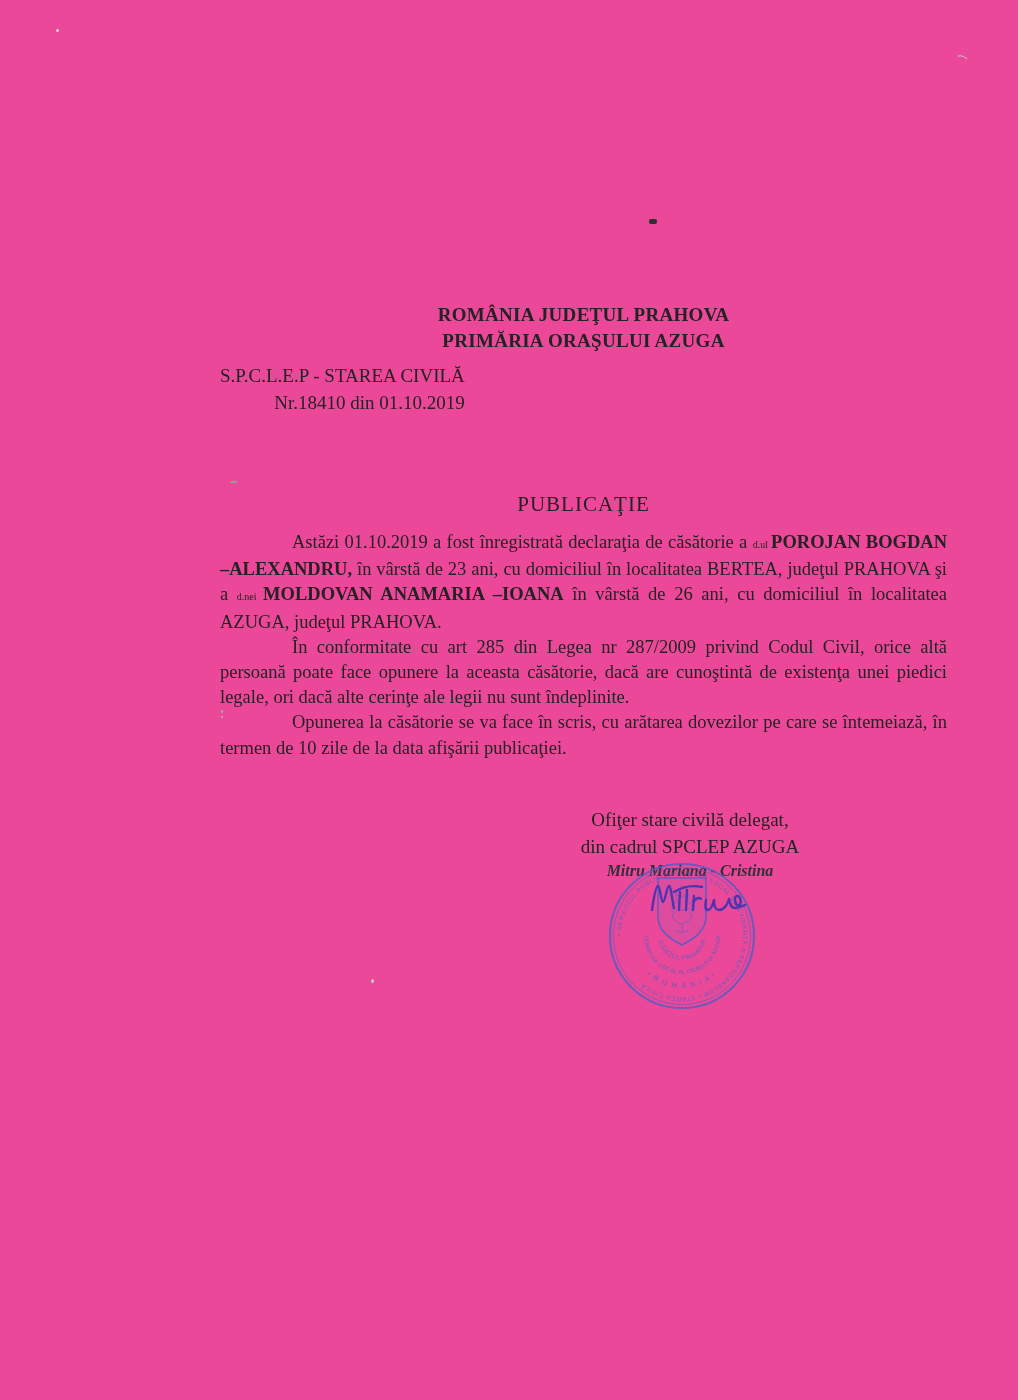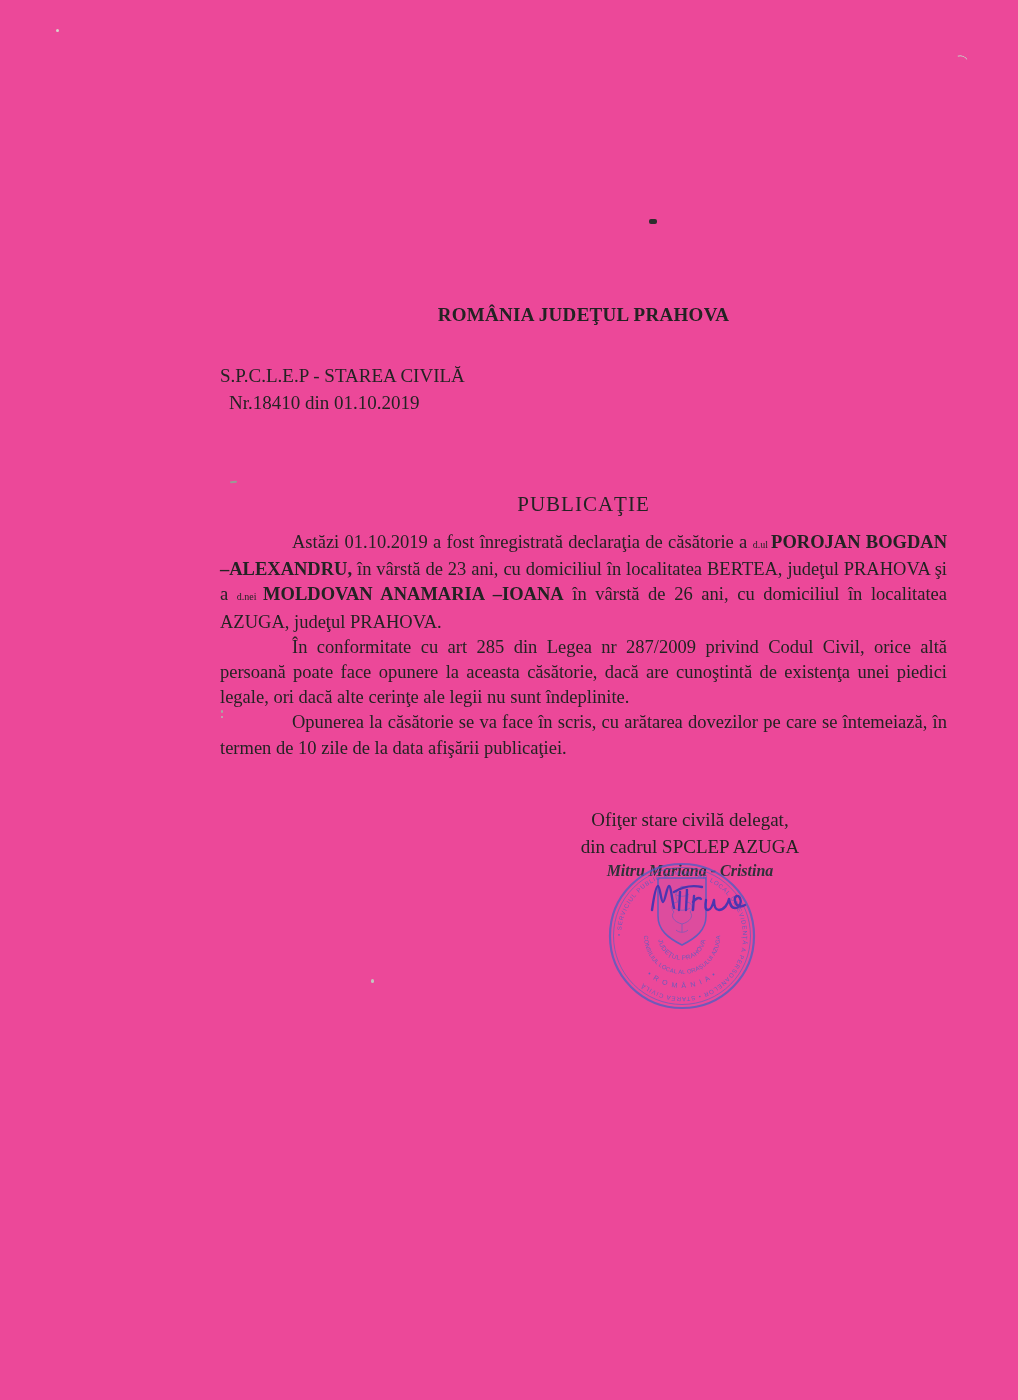--- a/index.html
+++ b/index.html
@@ -15,21 +15,21 @@
     overflow:hidden;
     color:#232323;
   }
   .doc-header{
     position:absolute;left:220px;top:302px;width:727px;
     text-align:center;font-weight:bold;font-size:19px;line-height:26px;
     letter-spacing:.3px;
   }
   .registry{
     position:absolute;left:220px;top:362px;
-    font-size:19px;line-height:27px;
+    font-size:19px;line-height:27px;text-align:right;
   }
   .registry .reg-number{padding-left:9px;}
   .doc-title{
     position:absolute;left:220px;top:492px;width:727px;margin:0;
     text-align:center;font-size:21px;font-weight:normal;letter-spacing:1px;
   }
   .body-text{
     position:absolute;left:220px;top:530px;width:727px;
     font-size:18.5px;line-height:25.2px;text-align:justify;
   }
@@ -60,20 +60,21 @@
   .a6{left:221px;top:710px;width:2px;height:3px;background:#a8a8a4;}
   .a7{left:221px;top:716px;width:2px;height:2px;background:#b8b8b4;}
 </style>
 </head>
 <body>
 
 <div class="page">
 
   <header class="doc-header">
     <div>ROMÂNIA JUDEŢUL PRAHOVA</div>
+    <div>PRIMĂRIA ORAŞULUI AZUGA</div>
   </header>
 
   <div class="registry">
     <div>S.P.C.L.E.P - STAREA CIVILĂ</div>
     <div class="reg-number">Nr.18410 din 01.10.2019</div>
   </div>
 
   <h1 class="doc-title">PUBLICAŢIE</h1>
 
   <div class="body-text">

